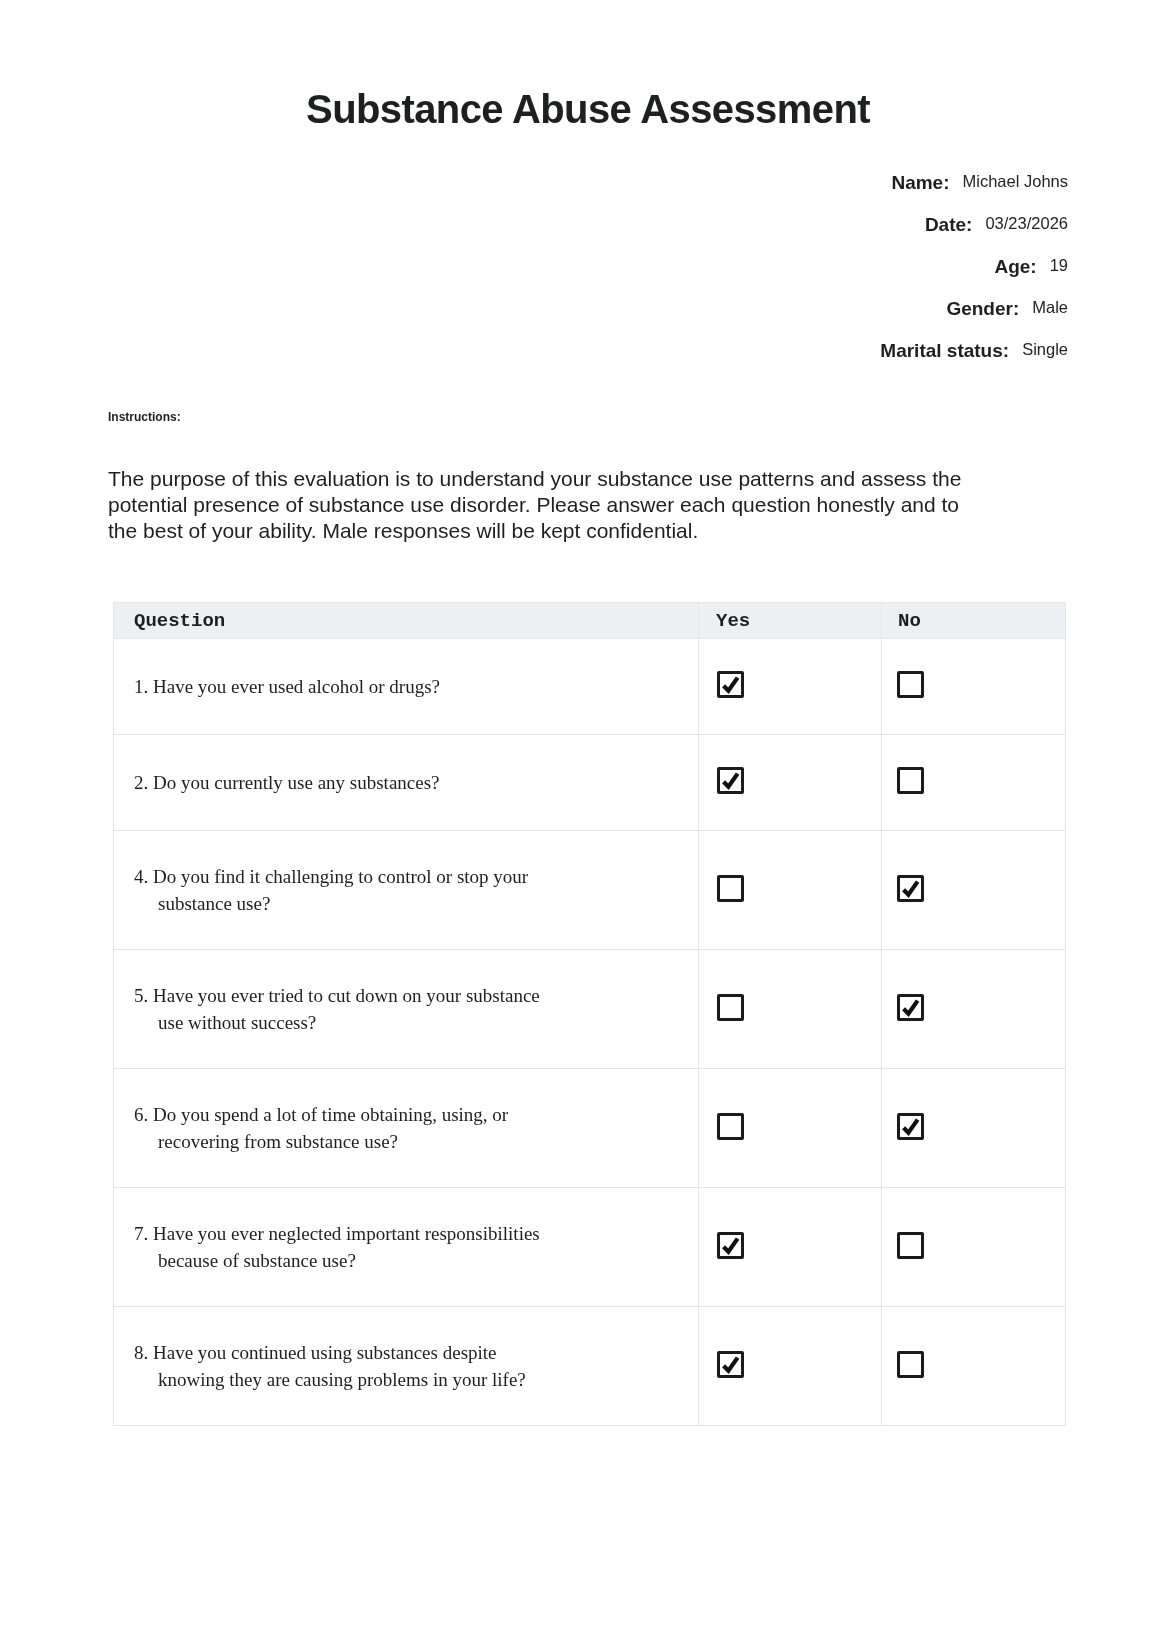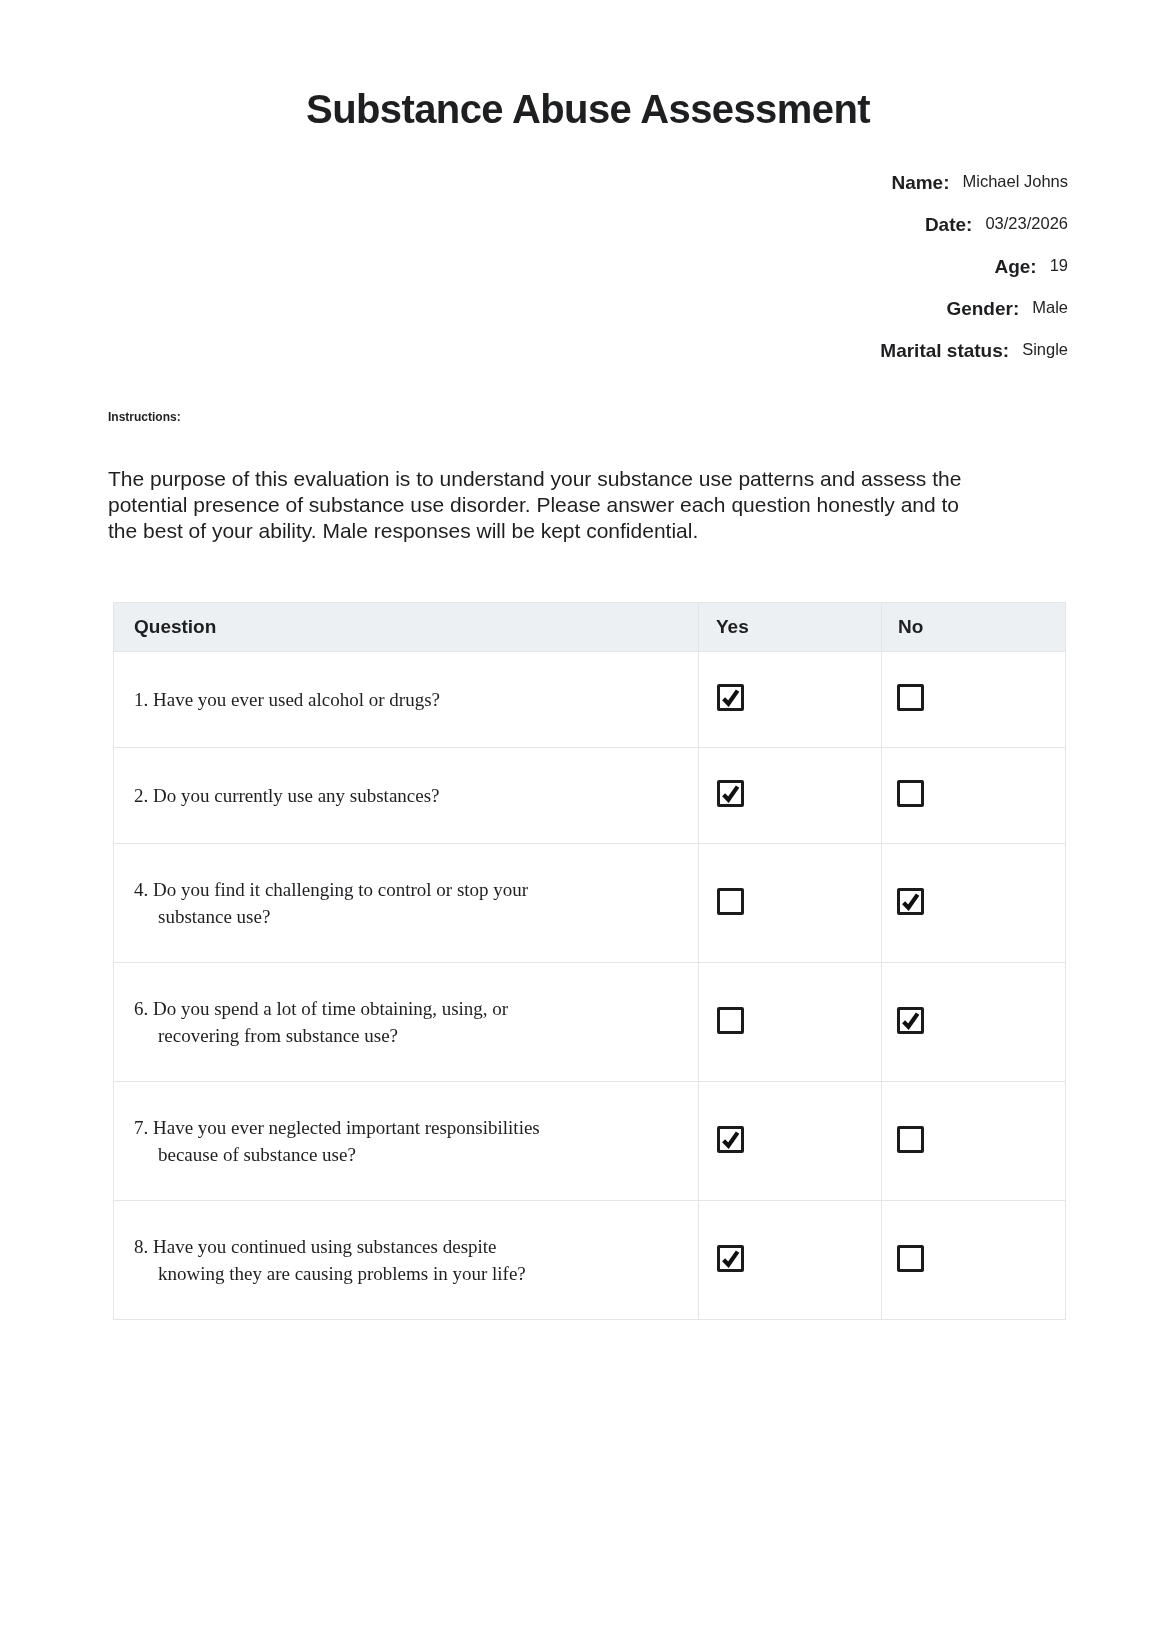--- a/index.html
+++ b/index.html
@@ -68,26 +68,27 @@
   }
   .qtable th, .qtable td {
     border: 1px solid var(--table-border, #e3e6e8);
     box-sizing: border-box;
   }
   .qtable col.c-q   { width: 585px; }
   .qtable col.c-yes { width: 183px; }
   .qtable col.c-no  { width: 184px; }
   .qtable thead th {
     background: var(--header-bg, #edf0f2);
-    height: 49px;
+    height: 36px;
     font-size: 19px;
     font-weight: 700;
     text-align: left;
     vertical-align: middle;
     padding: 0;
+    font-family: Liberation Mono, monospace;
   }
   .qtable thead th.h-q   { padding-left: 20px; }
   .qtable thead th.h-yes { padding-left: 17px; }
   .qtable thead th.h-no  { padding-left: 16px; }
   .qtable td {
     background: #ffffff;
     vertical-align: middle;
     font-family: Liberation Serif, serif;
   }
   td.cell-q {
@@ -227,20 +228,38 @@
     </td>
     <td class="cell-c cell-no">
       <span class="cb cb-no checked">
         <svg class="check" viewBox="0 0 21 21">
                 <path d="M3.6 11.8 L8.4 16.8 L17.6 3.6"></path>
               </svg>
       </span>
     </td>
   </tr>
 
+  <tr class="qrow">
+    <td class="cell-q">
+            <div class="ql-first">5. Have you ever tried to cut down on your substance</div>
+            <div class="ql-cont">use without success?</div>
+          </td>
+    <td class="cell-c cell-yes">
+      <span class="cb cb-yes">
+        
+      </span>
+    </td>
+    <td class="cell-c cell-no">
+      <span class="cb cb-no checked">
+        <svg class="check" viewBox="0 0 21 21">
+                <path d="M3.6 11.8 L8.4 16.8 L17.6 3.6"></path>
+              </svg>
+      </span>
+    </td>
+  </tr>
 
   <tr class="qrow">
     <td class="cell-q">
             <div class="ql-first">6. Do you spend a lot of time obtaining, using, or</div>
             <div class="ql-cont">recovering from substance use?</div>
           </td>
     <td class="cell-c cell-yes">
       <span class="cb cb-yes">
         
       </span>

